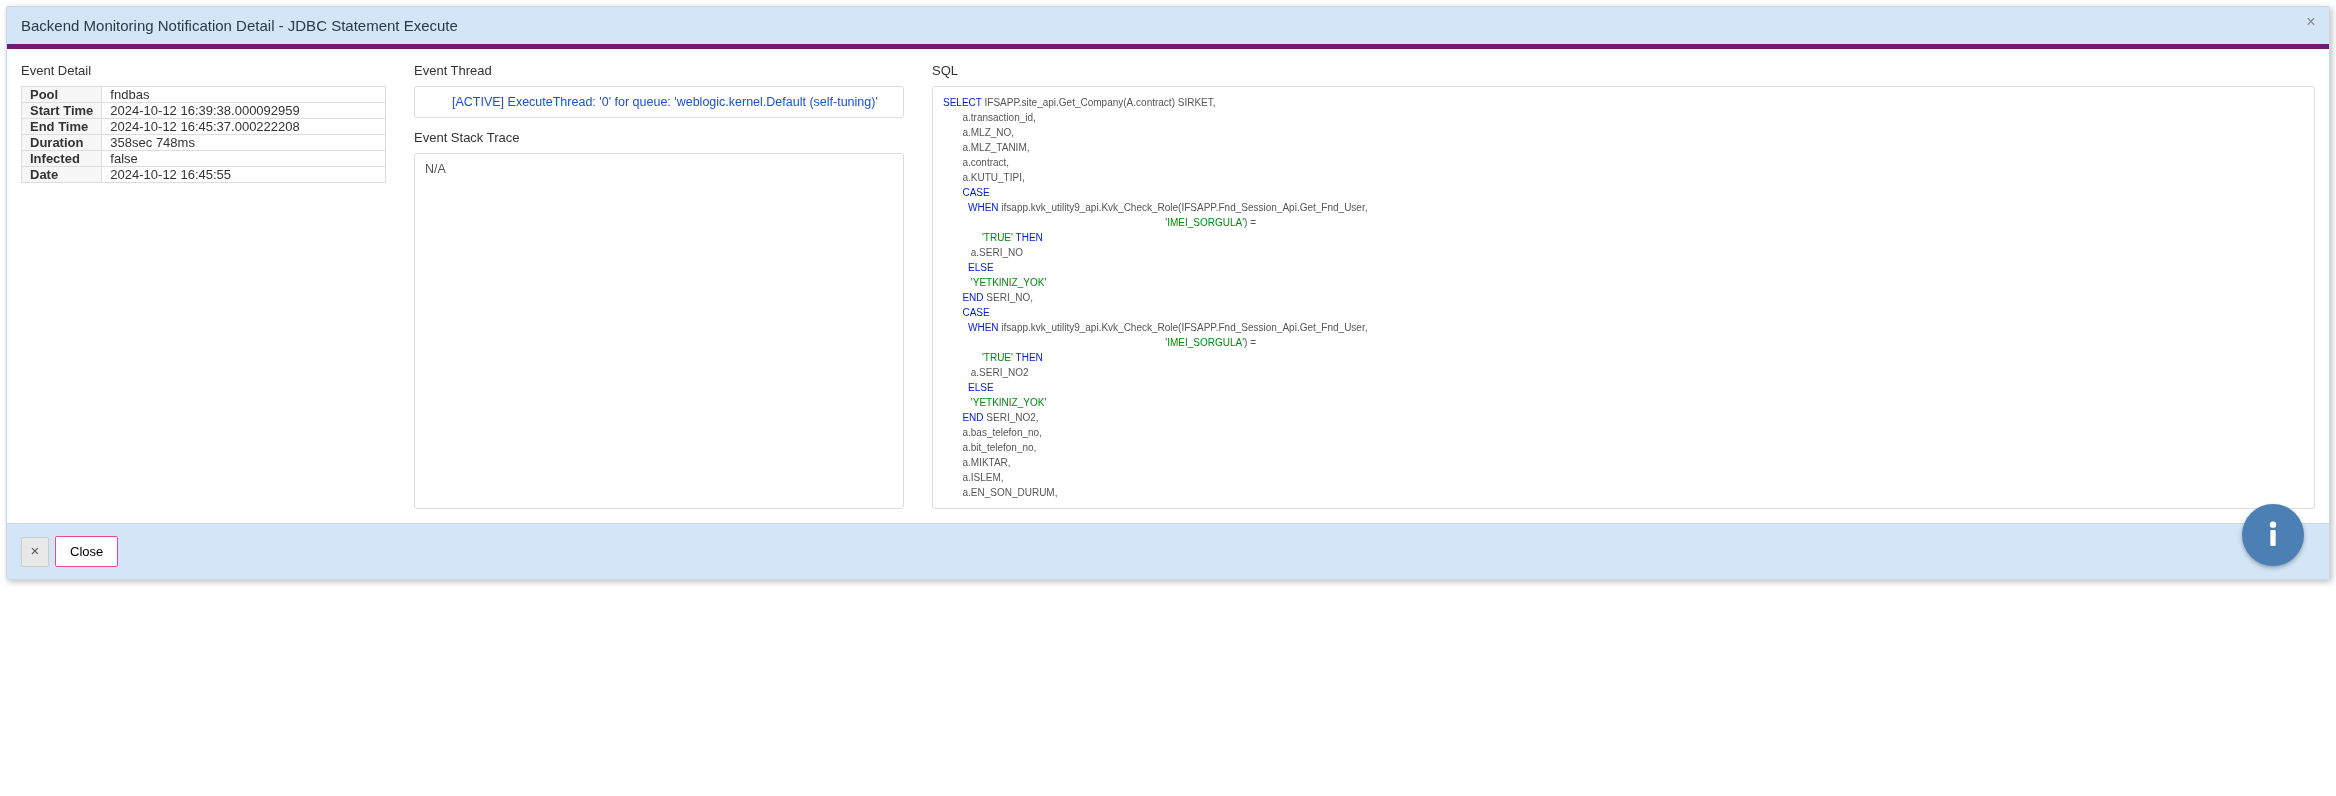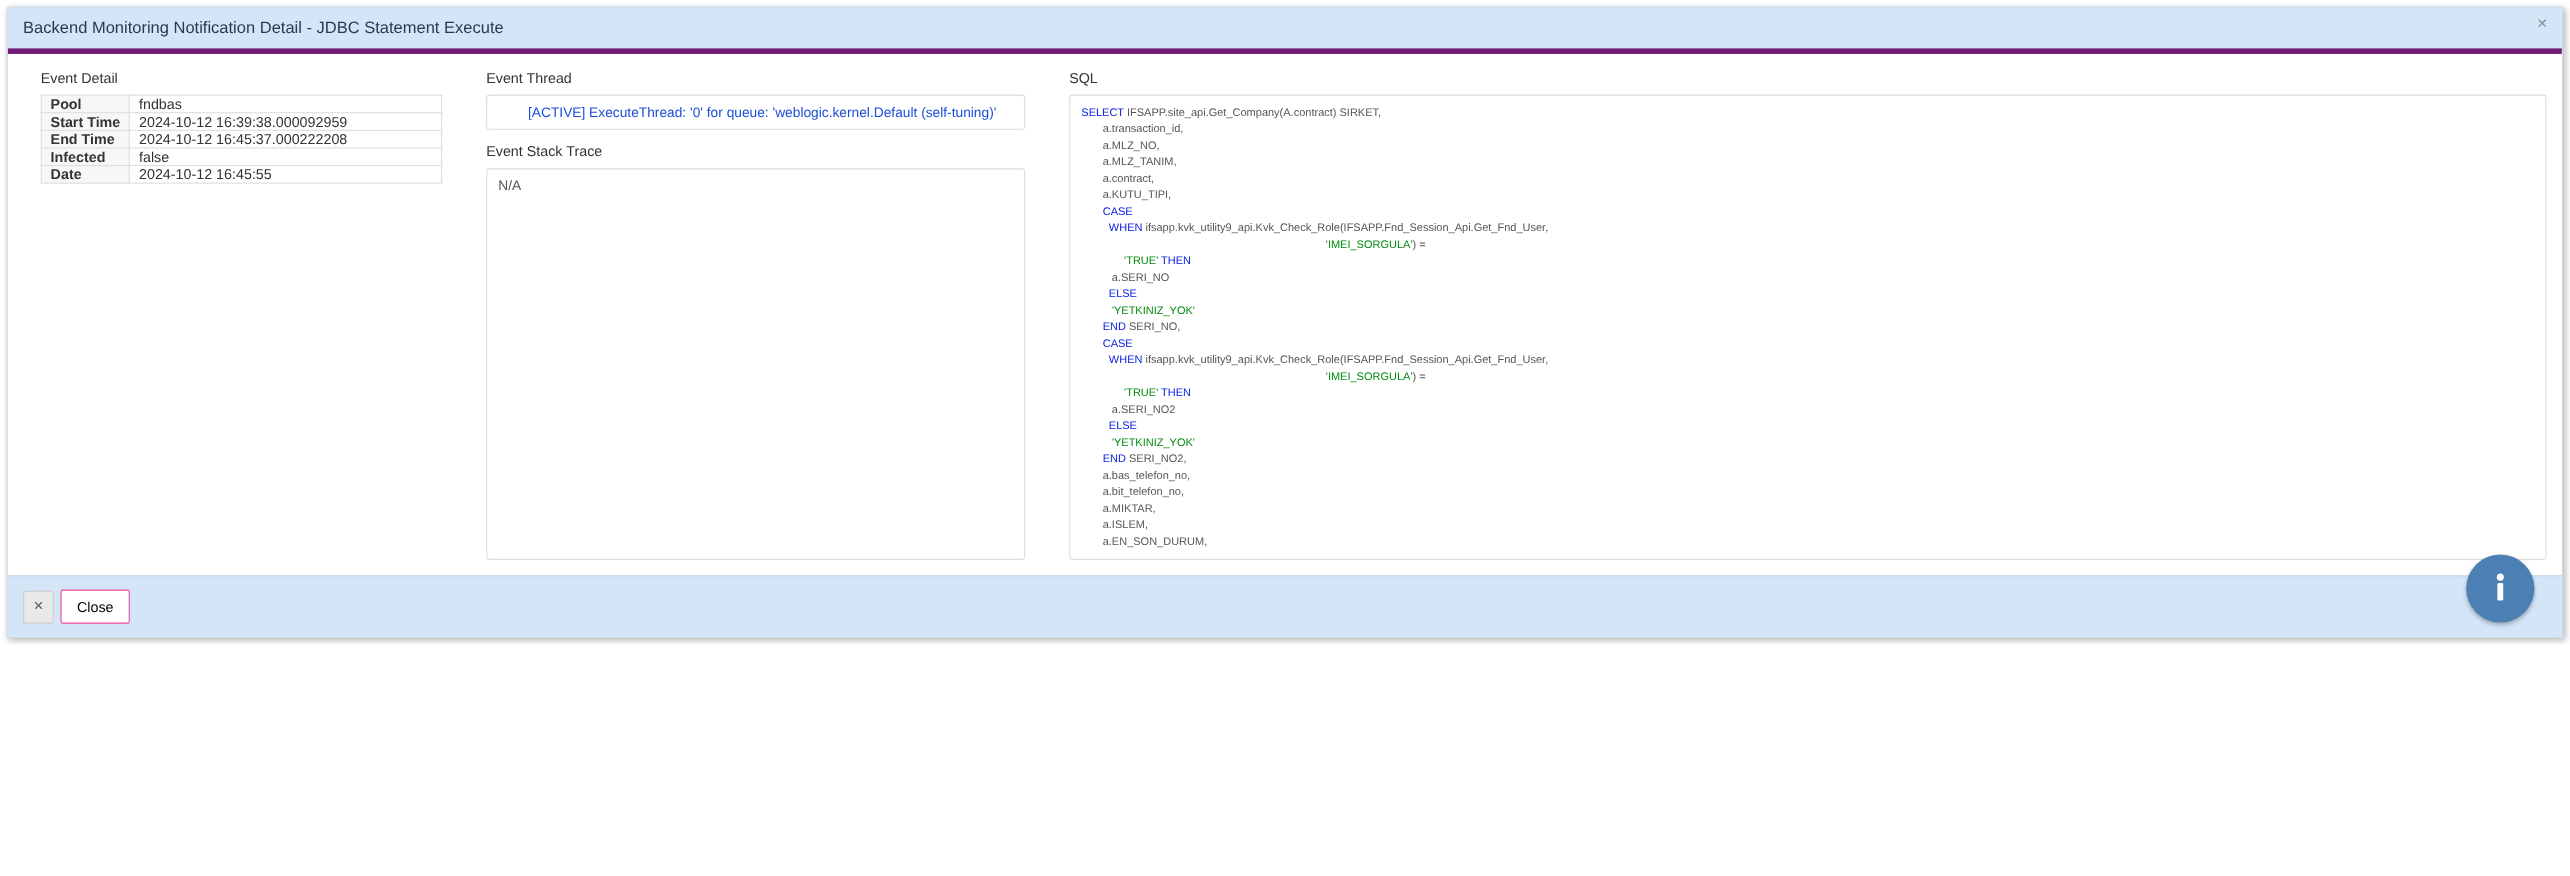--- a/index.html
+++ b/index.html
@@ -38,23 +38,22 @@
     line-height: 18px;
     text-align: center;
     color: #888;
     cursor: pointer;
     font-size: 16px;
     border-radius: 2px;
   }
   .dialog-body {
     padding: 14px;
     display: flex;
-    gap: 40px;
+    gap: 28px;
     min-height: 400px;
-    margin-left: 16px;
   }
   .col { display: flex; flex-direction: column; }
   .col-detail { flex: 0 0 365px; }
   .col-thread { flex: 0 0 490px; }
   .col-sql { flex: 1 1 auto; min-width: 0; }
   .section-label {
     font-size: 13px;
     color: #333;
     margin-bottom: 8px;
   }
@@ -170,20 +169,24 @@
             <th>Pool</th>
             <td>fndbas</td>
           </tr>
           <tr>
             <th>Start Time</th>
             <td>2024-10-12 16:39:38.000092959</td>
           </tr>
           <tr>
             <th>End Time</th>
             <td>2024-10-12 16:45:37.000222208</td>
+          </tr>
+          <tr>
+            <th>Duration</th>
+            <td>358sec 748ms</td>
           </tr>
           <tr>
             <th>Infected</th>
             <td>false</td>
           </tr>
           <tr>
             <th>Date</th>
             <td>2024-10-12 16:45:55</td>
           </tr>
         </tbody>

